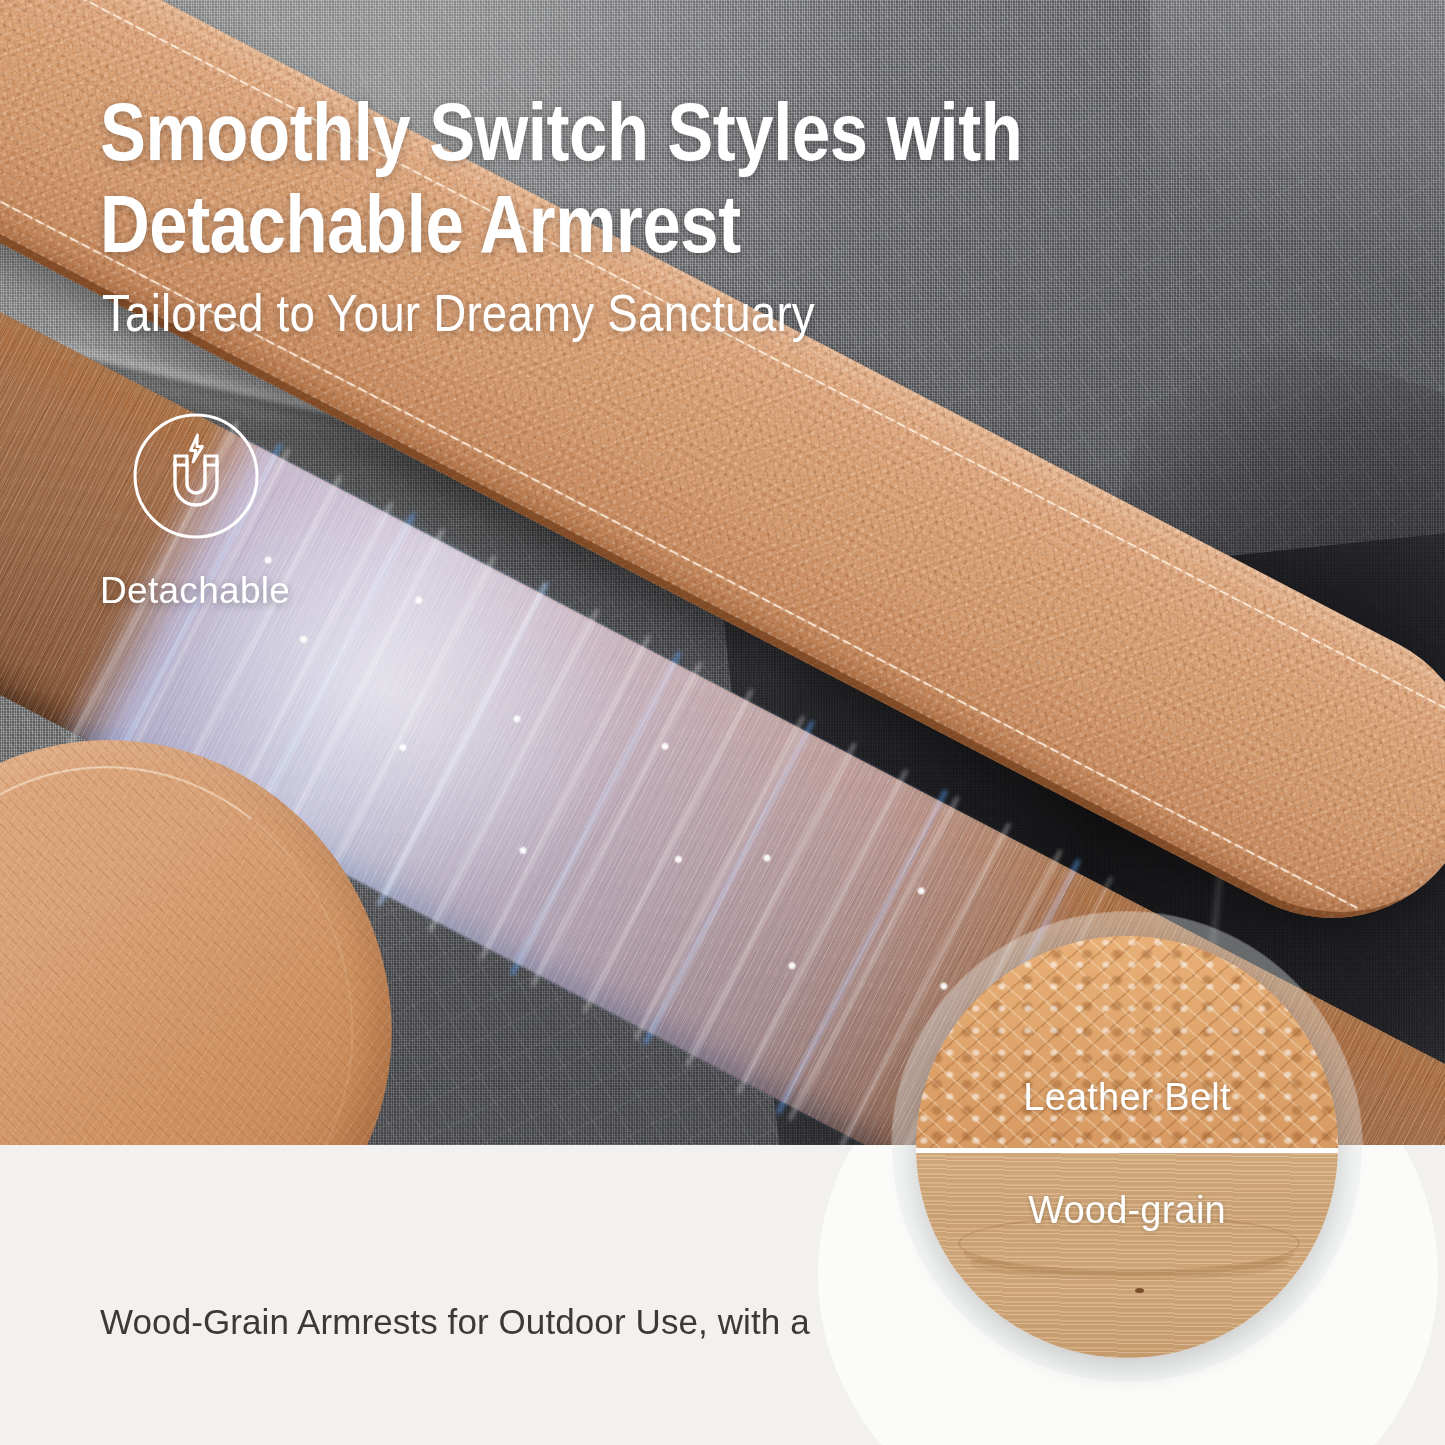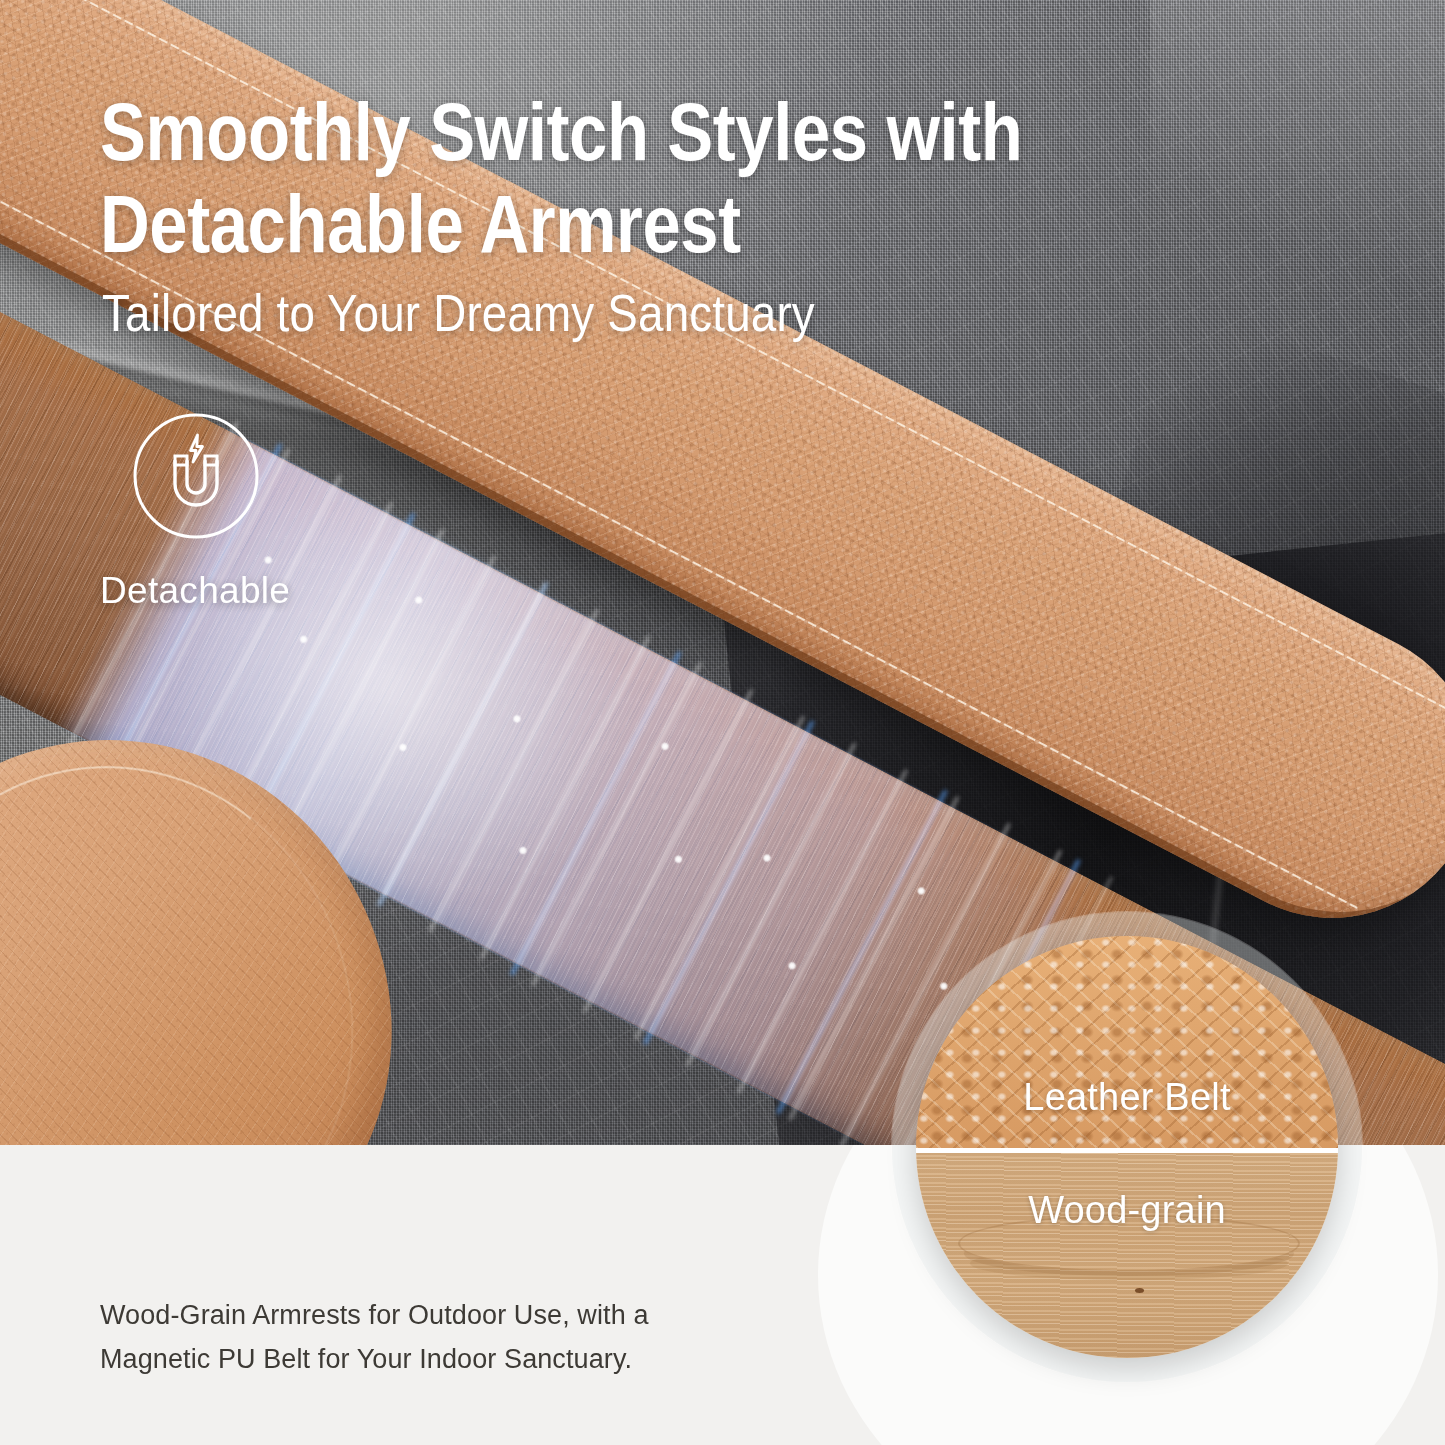--- a/index.html
+++ b/index.html
@@ -396,21 +396,21 @@
     width: 620px; height: 560px;
     border-radius: 50%;
     background: #fbfbfa;
   }
   .caption {
     position: absolute;
     left: 100px;
     top: 1294px;
     width: 900px;
     color: #3d3a35;
-    font-size: 27px;
+    font-size: 35px;
     line-height: 1.62;
     letter-spacing: .1px;
     z-index: 6;
   }
   .caption-line { display: block; white-space: nowrap; }
 
   
   .headline {
     position: absolute;
     left: 100px;
@@ -548,16 +548,15 @@
       <rect x="43" y="44" width="12" height="9" fill="none" stroke="#ffffff" stroke-width="3"></rect>
       <rect x="73" y="44" width="12" height="9" fill="none" stroke="#ffffff" stroke-width="3"></rect>
 
       <path d="M65.5 23 L58.5 38.5 L64 38.5 L61 50 L70.5 34.5 L64.8 34.5 Z" fill="none" stroke="#ffffff" stroke-width="2.8" stroke-linejoin="round"></path>
     </svg>
   </div>
   <div class="badge-label">Detachable</div>
 
   <div class="caption">
     <span class="caption-line">Wood-Grain Armrests for Outdoor Use, with a</span>
-    <span class="caption-line">Magnetic PU Belt for Your Indoor Sanctuary.</span>
   </div>
 
 </div>
 
 </body></html>

